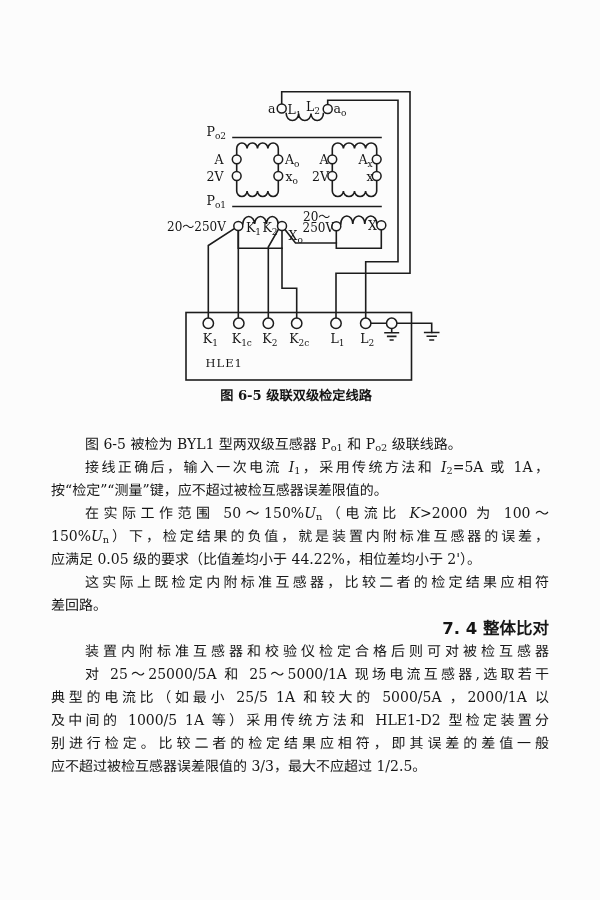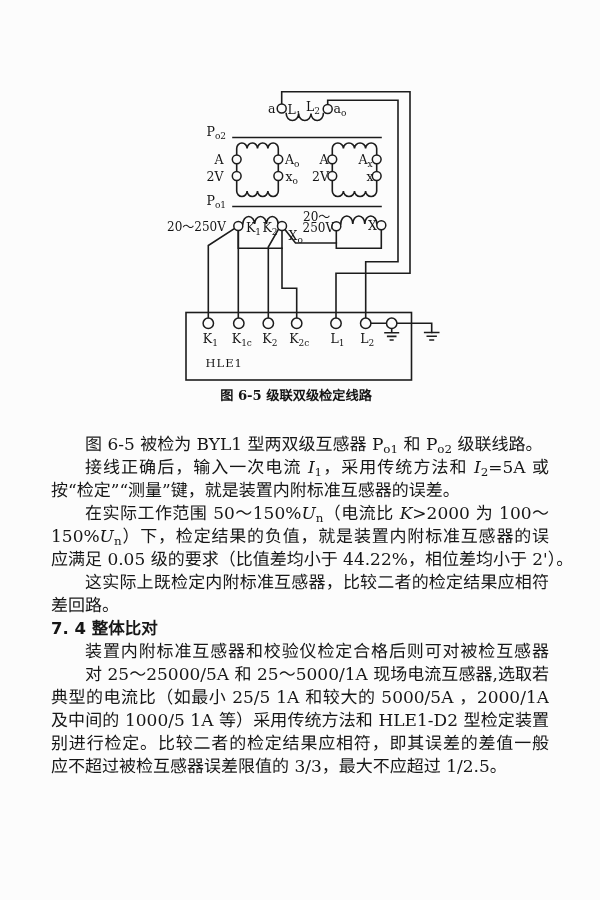--- a/index.html
+++ b/index.html
@@ -5,24 +5,24 @@
   html,body{margin:0;padding:0;}
   .page{position:relative;width:600px;height:900px;background:#fcfcfc;overflow:hidden;
         font-family:"DejaVu Serif","Liberation Serif",serif;color:#161616;}
   svg{position:absolute;left:0;top:0;}
   svg text{fill:#141414;font-family:"DejaVu Serif","Liberation Serif",serif;font-size:12.5px;}
   .dsub{font-size:9px;}
   .dsmall{font-size:12px;}
   .dcap{font-size:13.2px;font-weight:bold;}
   .hlename{font-size:11.5px;letter-spacing:1px;}
   .textblock{position:absolute;left:51px;top:433px;width:498px;}
-  .bline{height:23px;line-height:23px;font-size:17px;white-space:nowrap;}
+  .bline{height:23px;line-height:23px;font-size:14px;white-space:nowrap;}
   .j{text-align:justify;text-align-last:justify;white-space:normal;height:23px;overflow:hidden;}
   .ind{text-indent:34px;}
-  .bheading{font-weight:bold;font-family:"DejaVu Sans","Liberation Sans",sans-serif;font-size:16.5px;}
+  .bheading{font-weight:bold;font-family:"DejaVu Sans","Liberation Sans",sans-serif;font-size:16.5px;text-align:right;}
   .f-i{font-style:italic;}
   .f-sub{font-size:0.7em;vertical-align:-0.22em;}
 </style>
 </head>
 <body>
 
 <div class="page">
 
   <svg width="600" height="430" viewBox="0 0 600 430">
 
@@ -121,21 +121,21 @@
       <text x="360.2" y="342.5"><tspan>L</tspan><tspan class="dsub" dy="3.5">2</tspan></text>
       <text x="205.5" y="366.5" class="hlename">HLE1</text>
 
       <text x="296" y="400" text-anchor="middle" class="dcap">图 6-5  级联双级检定线路</text>
     </g>
   </svg>
 
   <div class="textblock">
     <div class="bline ind"><span>图 6-5 被检为 BYL1 型两双级互感器 P</span><span class="f-sub">o1</span><span> 和 P</span><span class="f-sub">o2</span><span> 级联线路。</span></div>
     <div class="bline ind j"><span>接线正确后，输入一次电流 </span><span class="f-i">I</span><span class="f-sub">1</span><span>，采用传统方法和 </span><span class="f-i">I</span><span class="f-sub">2</span><span>=5A 或 1A，</span></div>
-    <div class="bline"><span>按“检定”“测量”键，就是装置内附标准互感器的误差。</span></div>
+    <div class="bline"><span>按“检定”“测量”键，应不超过被检互感器误差限值的。</span></div>
     <div class="bline ind j"><span>在实际工作范围 50～150%</span><span class="f-i">U</span><span class="f-sub">n</span><span>（电流比 </span><span class="f-i">K</span><span>&gt;2000 为 100～</span></div>
     <div class="bline j"><span>150%</span><span class="f-i">U</span><span class="f-sub">n</span><span>）下，检定结果的负值，就是装置内附标准互感器的误差，</span></div>
     <div class="bline"><span>应满足 0.05 级的要求（比值差均小于 44.22%，相位差均小于 2'）。</span></div>
     <div class="bline ind j"><span>这实际上既检定内附标准互感器，比较二者的检定结果应相符</span></div>
     <div class="bline"><span>差回路。</span></div>
     <div class="bline bheading"><span>7. 4 整体比对</span></div>
     <div class="bline ind j"><span>装置内附标准互感器和校验仪检定合格后则可对被检互感器</span></div>
     <div class="bline ind j"><span>对 25～25000/5A 和 25～5000/1A 现场电流互感器,选取若干</span></div>
     <div class="bline j"><span>典型的电流比（如最小 25/5 1A 和较大的 5000/5A ，2000/1A 以</span></div>
     <div class="bline j"><span>及中间的 1000/5 1A 等）采用传统方法和 HLE1-D2 型检定装置分</span></div>

